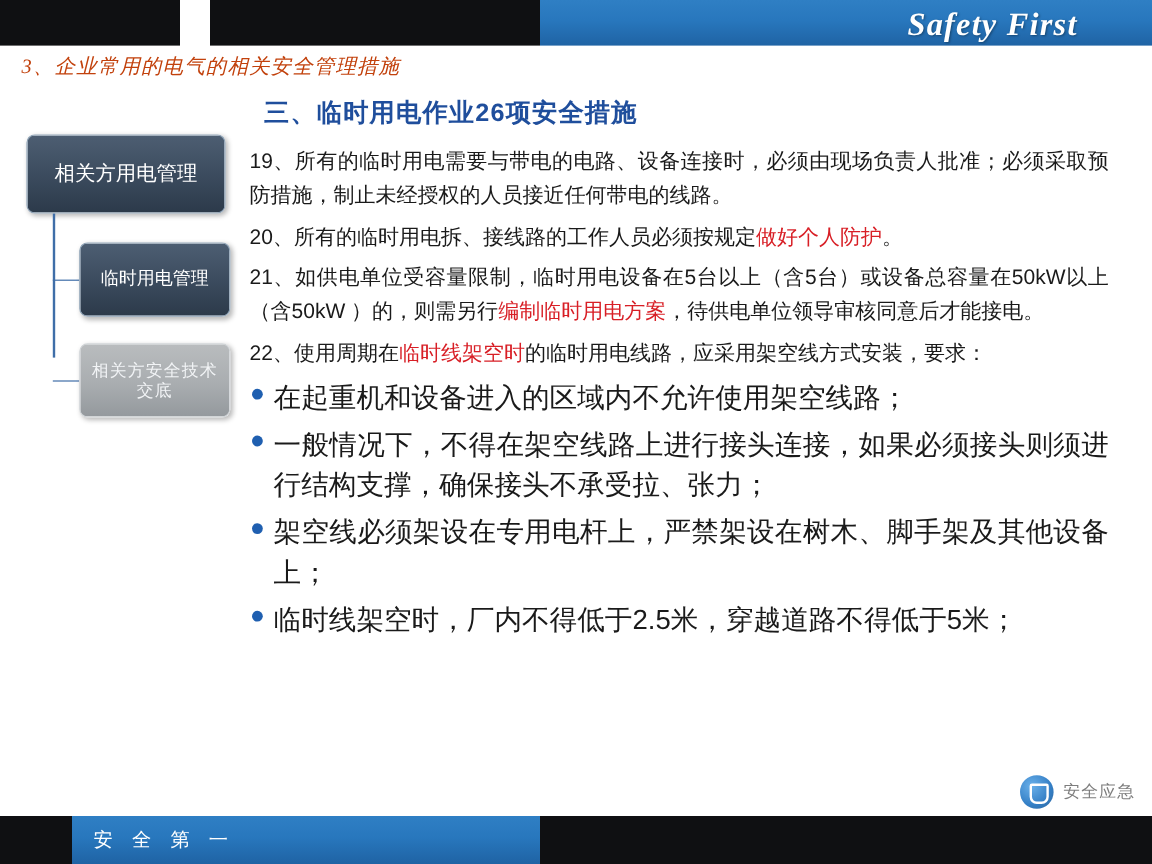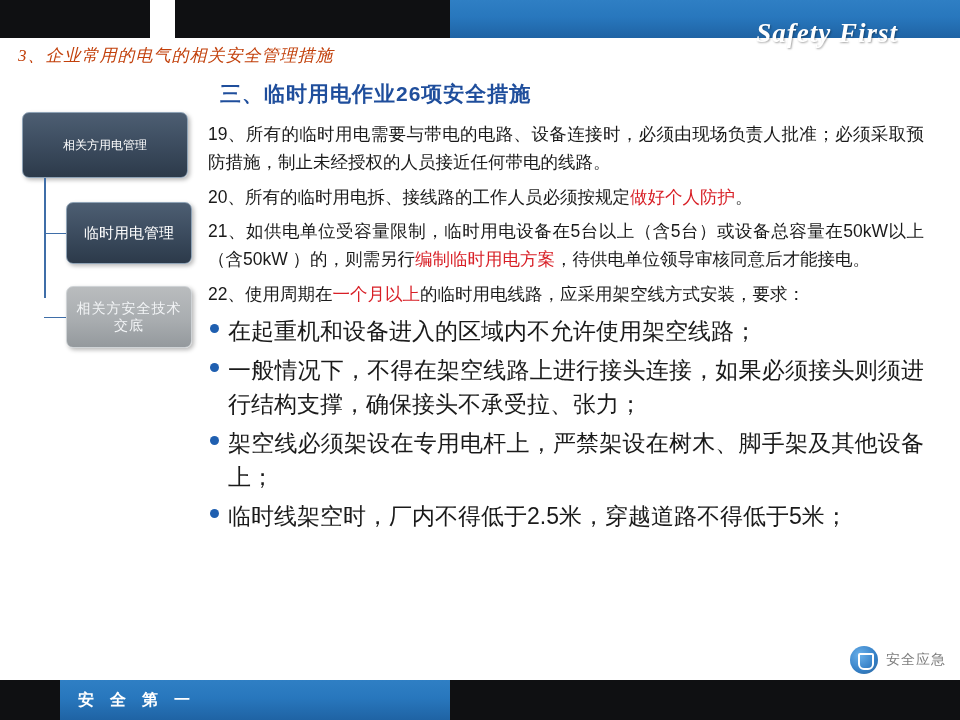--- a/index.html
+++ b/index.html
@@ -24,21 +24,21 @@
   }
   .topbar .seg {
     position: absolute; top: 0; height: 38px;
   }
   .seg-a { left: 0;   width: 150px; background: #0f1012; }
   .seg-b { left: 150px; width: 25px; background: #ffffff; }
   .seg-c { left: 175px; width: 275px; background: #0f1012; }
   .seg-d { left: 450px; width: 510px;
            background: linear-gradient(180deg,#2f7fc4 0%, #2877bd 45%, #1f63a4 100%); }
   .safety-first {
-    position: absolute; right: 62px; top: 18px;
+    position: absolute; right: 62px; top: 5px;
     font-family: "Liberation Serif", serif;
     font-style: italic;
     font-weight: bold;
     font-size: 27px;
     color: #ffffff;
     letter-spacing: 1px;
     text-shadow: 1px 1px 2px rgba(0,0,0,.35);
   }
 
   
@@ -62,21 +62,21 @@
     text-align: center;
     padding: 6px 8px;
     font-size: 15px;
     line-height: 1.25;
     box-shadow: 2px 2px 4px rgba(0,0,0,.28);
   }
   .node-main {
     width: 166px; height: 66px;
     background: linear-gradient(180deg,#4d5e72 0%, #3c4c5f 50%, #2c3a4a 100%);
     border: 1px solid #8fa3b6;
-    font-size: 12px;
+    font-size: 17px;
   }
   .node-sub {
     width: 126px; height: 62px;
     background: linear-gradient(180deg,#b9bcbe 0%, #a9adb0 55%, #94999d 100%);
     border: 1px solid #cfd3d6;
     color: #f2f4f6;
     font-size: 14px;
     letter-spacing: 1px;
   }
   .node-sub2 {
@@ -141,21 +141,21 @@
     position: absolute; left: 0; bottom: 0;
     width: 960px; height: 40px;
   }
   .bseg { position: absolute; bottom: 0; height: 40px; }
   .bseg-a { left: 0; width: 60px; background: #0f1012; }
   .bseg-b { left: 60px; width: 390px;
             background: linear-gradient(180deg,#2f7fc4 0%, #2877bd 45%, #1f63a4 100%); }
   .bseg-c { left: 450px; width: 510px; background: #0f1012; }
   .bottom-text {
     position: absolute; left: 78px; bottom: 9px;
-    color: #ffffff; font-weight: bold; font-size: 16px;
+    color: #ffffff; font-weight: normal; font-size: 16px;
     letter-spacing: 6px;
     font-family: "Liberation Serif", serif;
     text-align: center;
   }
   .wm {
     position: absolute; right: 14px; bottom: 46px;
     display: flex; align-items: center; gap: 8px;
     opacity: .9;
   }
   .wm-logo {
@@ -199,21 +199,21 @@
       <div class="node node-sub">相关方安全技术交底</div>
     </div>
   </div>
 
   <div class="content">
     <div class="main-title">三、临时用电作业26项安全措施</div>
     <div id="paras">
         <div class="para"><span>19、所有的临时用电需要与带电的电路、设备连接时，必须由现场负责人批准；必须采取预防措施，制止未经授权的人员接近任何带电的线路。</span></div>
         <div class="para"><span>20、所有的临时用电拆、接线路的工作人员必须按规定</span><span class="red">做好个人防护</span><span>。</span></div>
         <div class="para"><span>21、如供电单位受容量限制，临时用电设备在5台以上（含5台）或设备总容量在50kW以上（含50kW ）的，则需另行</span><span class="red">编制临时用电方案</span><span>，待供电单位领导审核同意后才能接电。</span></div>
-        <div class="para"><span>22、使用周期在</span><span class="red">一个月以上</span><span>的临时用电线路，应采用架空线方式安装，要求：</span></div>
+        <div class="para"><span>22、使用周期在</span><span class="red">临时线架空时</span><span>的临时用电线路，应采用架空线方式安装，要求：</span></div>
       </div>
     <div id="bullets">
         <div class="bullet">在起重机和设备进入的区域内不允许使用架空线路；</div>
         <div class="bullet"> 一般情况下，不得在架空线路上进行接头连接，如果必须接头则须进行结构支撑，确保接头不承受拉、张力；</div>
         <div class="bullet">架空线必须架设在专用电杆上，严禁架设在树木、脚手架及其他设备上；</div>
         <div class="bullet"> 临时线架空时，厂内不得低于2.5米，穿越道路不得低于5米；</div>
       </div>
   </div>
 
   <div class="wm">

